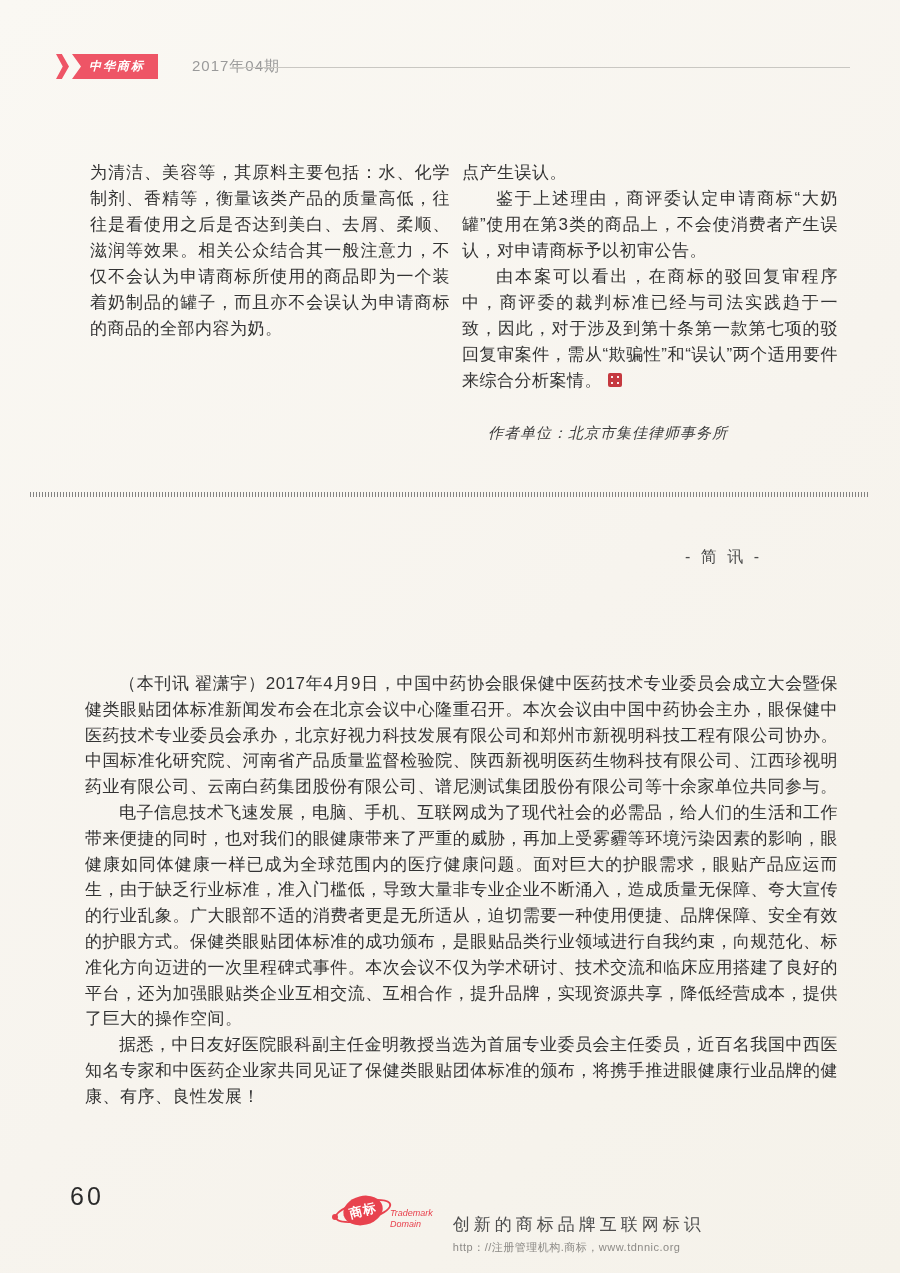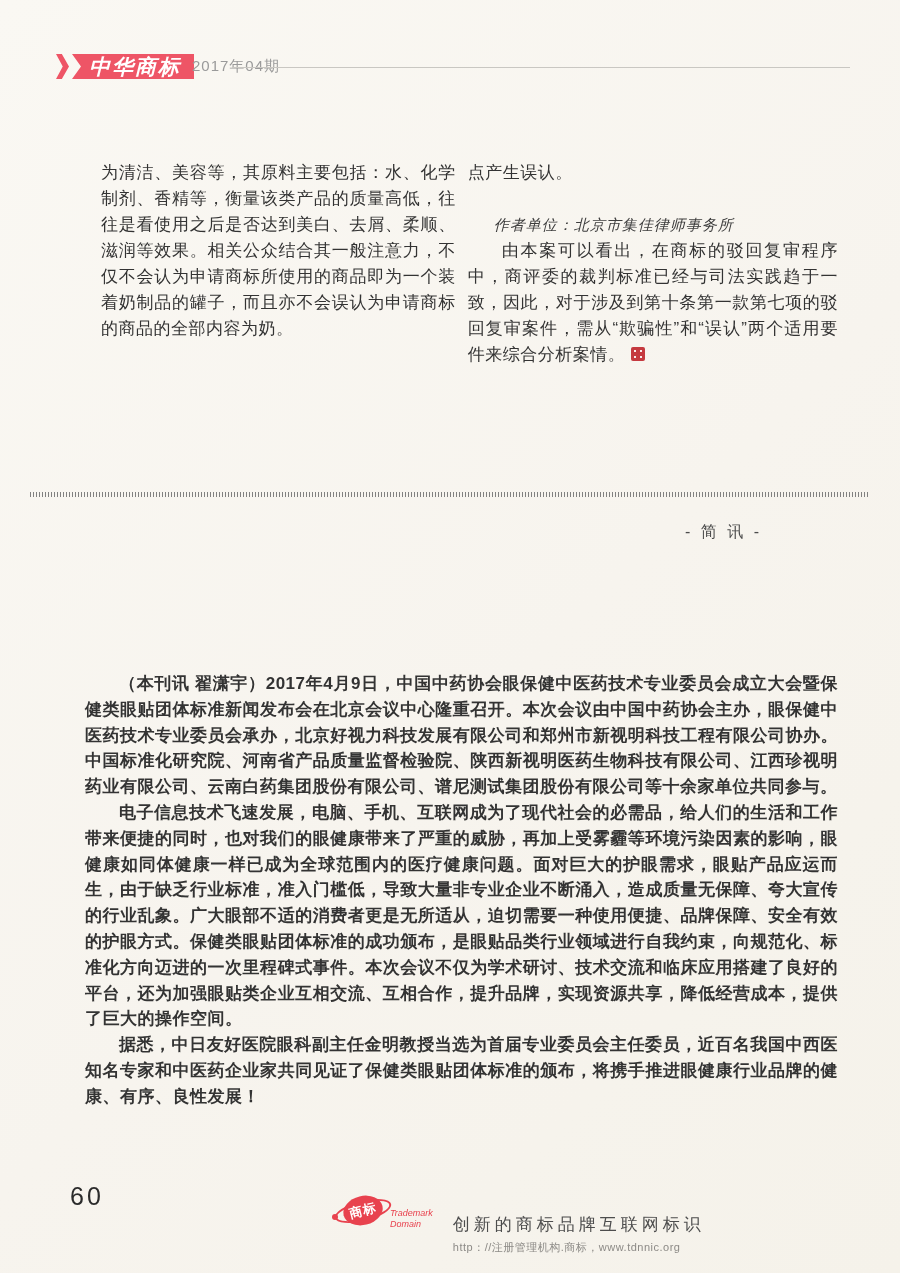--- a/index.html
+++ b/index.html
@@ -22,30 +22,30 @@
   .ribbon-chevron {
     width:13px; height:25px; margin-right:3px;
     background:#ee5566;
     clip-path:polygon(0 0, 45% 0, 100% 50%, 45% 100%, 0 100%, 52% 50%);
   }
   .ribbon {
     height:25px; padding:0 13px 0 17px;
     background:#ee5566; color:#fff;
     clip-path:polygon(0 0, 100% 0, 100% 100%, 0 100%, 9px 50%);
     display:flex; align-items:center;
-    font-size:21px; font-weight:bold; font-style:italic;
+    font-size:12px; font-weight:bold; font-style:italic;
     letter-spacing:2px;
   }
   .issue { position:absolute; left:100px; top:3px; font-size:15px; color:#9a9a9a; letter-spacing:1px;padding-left:36px; }
   .header-rule { position:absolute; left:176px; right:0; top:13px; height:1px; background:#c9c7c2; }
 
   
   .columns { position:absolute; top:160px; left:90px; width:748px; display:flex; }
   .col { font-size:17px; line-height:26px; text-align:justify; letter-spacing:0.5px; color:#333; }
-  .col-left  { width:360px; margin-right:12px;margin-left:11px; }
+  .col-left  { width:360px; margin-right:12px; }
   .col-right { width:376px; }
   .para { margin:0; }
   .para.indent { text-indent:2em; }
   .seal {
     display:inline-block; width:14px; height:14px; margin-left:6px;
     vertical-align:-1px; border-radius:2px;
     background:
       radial-gradient(circle at 30% 30%, rgba(255,255,255,.9) 0 1.2px, transparent 1.3px),
       radial-gradient(circle at 70% 30%, rgba(255,255,255,.9) 0 1.2px, transparent 1.3px),
       radial-gradient(circle at 30% 70%, rgba(255,255,255,.9) 0 1.2px, transparent 1.3px),
@@ -61,35 +61,35 @@
 
   
   .tick-divider {
     position:absolute; top:492px; left:30px; width:840px; height:5px;
     background:repeating-linear-gradient(90deg,#6d6d6d 0 1px, transparent 1px 3px);
     opacity:.85;
   }
 
   
   .section-label {
-    position:absolute; top:522px; right:138px;
+    position:absolute; top:547px; right:138px;
     font-size:16px; color:#4c4c4c; letter-spacing:3px;margin-left:12px;
   }
   .headline {
     position:absolute; top:597px; left:0; width:100%;
     text-align:center;
     font-size:33px; letter-spacing:1px;
     color:#e2464d; font-weight:400;
   }
   .news-body {
     position:absolute; top:671px; left:85px; width:753px;
     font-size:17px; line-height:25.8px; letter-spacing:0.5px;
     text-align:justify; color:#333;
   }
-  .news-body p { text-indent:2em;font-weight:bold; }
+  .news-body p { text-indent:2em; }
 
   
   .page-number {
     position:absolute; left:70px; top:1182px;
     font-size:25px; letter-spacing:3px; color:#2b2b2b;
   }
   .footer-brand { position:absolute; left:332px; top:1168px; display:flex; align-items:center; }
   .logo-mark { position:relative; width:62px; height:52px; flex:0 0 auto; }
   .logo-planet {
     position:absolute; left:11px; top:10px; width:40px; height:29px;
@@ -126,22 +126,23 @@
     <span class="issue">2017年04期</span>
     <div class="header-rule"></div>
   </div>
 
   <div class="columns">
     <div class="col col-left">
       <p class="para">为清洁、美容等，其原料主要包括：水、化学制剂、香精等，衡量该类产品的质量高低，往往是看使用之后是否达到美白、去屑、柔顺、滋润等效果。相关公众结合其一般注意力，不仅不会认为申请商标所使用的商品即为一个装着奶制品的罐子，而且亦不会误认为申请商标的商品的全部内容为奶。</p>
     </div>
     <div class="col col-right">
       <p class="para">点产生误认。</p>
+      <p class="para indent">鉴于上述理由，商评委认定申请商标“大奶罐”使用在第3类的商品上，不会使消费者产生误认，对申请商标予以初审公告。</p>
+      <p class="para indent"><span>由本案可以看出，在商标的驳回复审程序中，商评委的裁判标准已经与司法实践趋于一致，因此，对于涉及到第十条第一款第七项的驳回复审案件，需从“欺骗性”和“误认”两个适用要件来综合分析案情。</span><span class="seal"></span></p>
       <p class="para author-line">作者单位：北京市集佳律师事务所</p>
-      <p class="para indent"><span>由本案可以看出，在商标的驳回复审程序中，商评委的裁判标准已经与司法实践趋于一致，因此，对于涉及到第十条第一款第七项的驳回复审案件，需从“欺骗性”和“误认”两个适用要件来综合分析案情。</span><span class="seal"></span></p>
     </div>
   </div>
 
   <div class="tick-divider"></div>
 
   <div class="section-label">- 简 讯 -</div>
 
   <div class="news-body">
     <p>（本刊讯 翟潇宇）2017年4月9日，中国中药协会眼保健中医药技术专业委员会成立大会暨保健类眼贴团体标准新闻发布会在北京会议中心隆重召开。本次会议由中国中药协会主办，眼保健中医药技术专业委员会承办，北京好视力科技发展有限公司和郑州市新视明科技工程有限公司协办。中国标准化研究院、河南省产品质量监督检验院、陕西新视明医药生物科技有限公司、江西珍视明药业有限公司、云南白药集团股份有限公司、谱尼测试集团股份有限公司等十余家单位共同参与。</p>
     <p>电子信息技术飞速发展，电脑、手机、互联网成为了现代社会的必需品，给人们的生活和工作带来便捷的同时，也对我们的眼健康带来了严重的威胁，再加上受雾霾等环境污染因素的影响，眼健康如同体健康一样已成为全球范围内的医疗健康问题。面对巨大的护眼需求，眼贴产品应运而生，由于缺乏行业标准，准入门槛低，导致大量非专业企业不断涌入，造成质量无保障、夸大宣传的行业乱象。广大眼部不适的消费者更是无所适从，迫切需要一种使用便捷、品牌保障、安全有效的护眼方式。保健类眼贴团体标准的成功颁布，是眼贴品类行业领域进行自我约束，向规范化、标准化方向迈进的一次里程碑式事件。本次会议不仅为学术研讨、技术交流和临床应用搭建了良好的平台，还为加强眼贴类企业互相交流、互相合作，提升品牌，实现资源共享，降低经营成本，提供了巨大的操作空间。</p>

